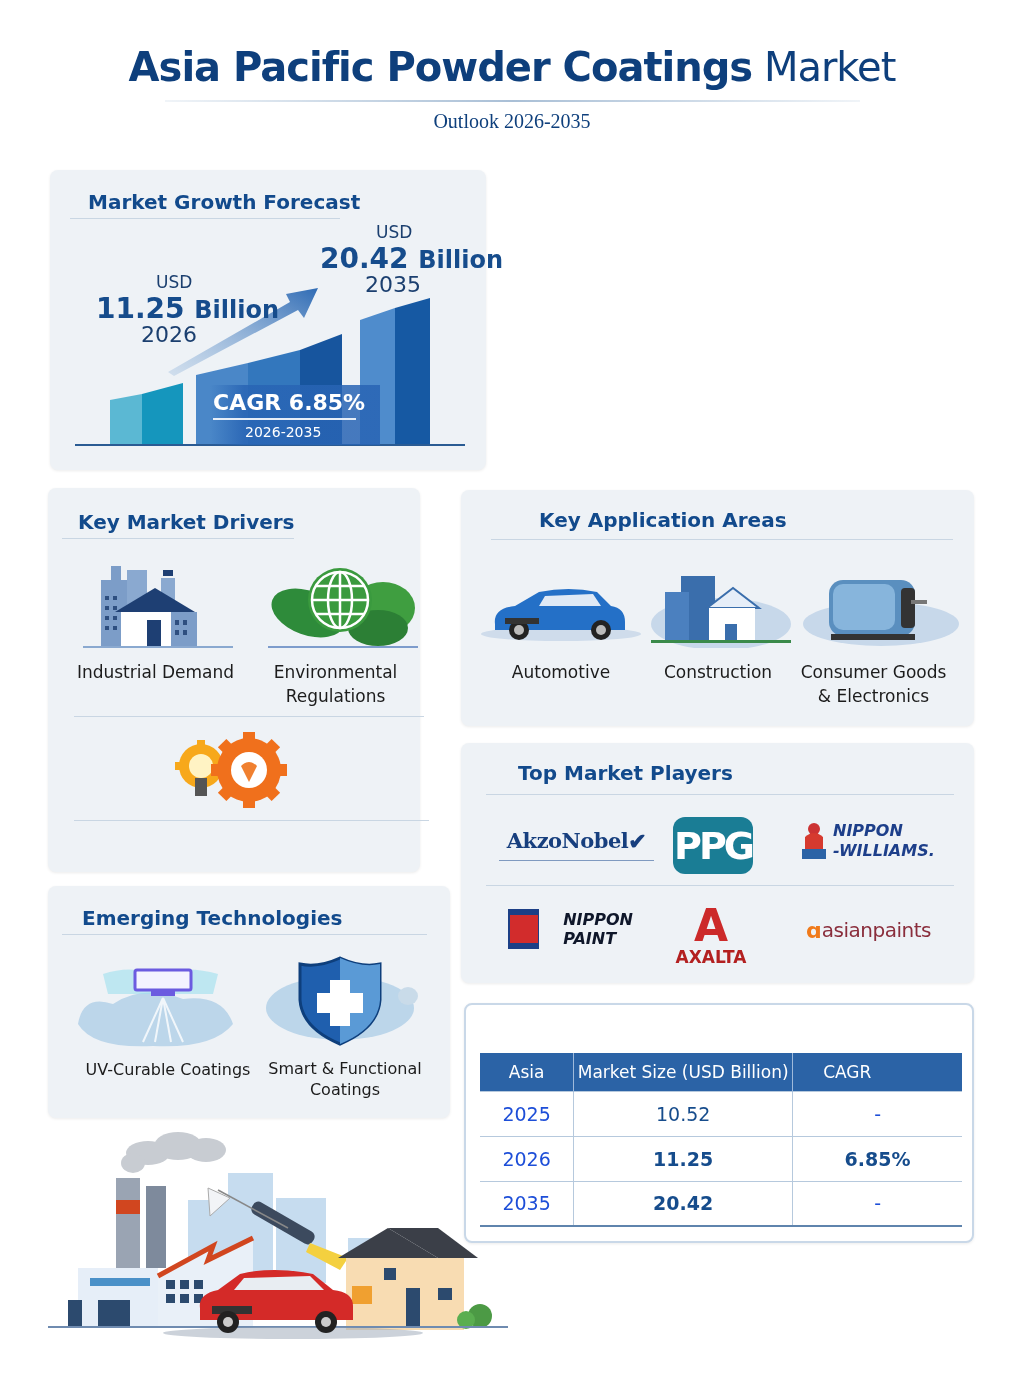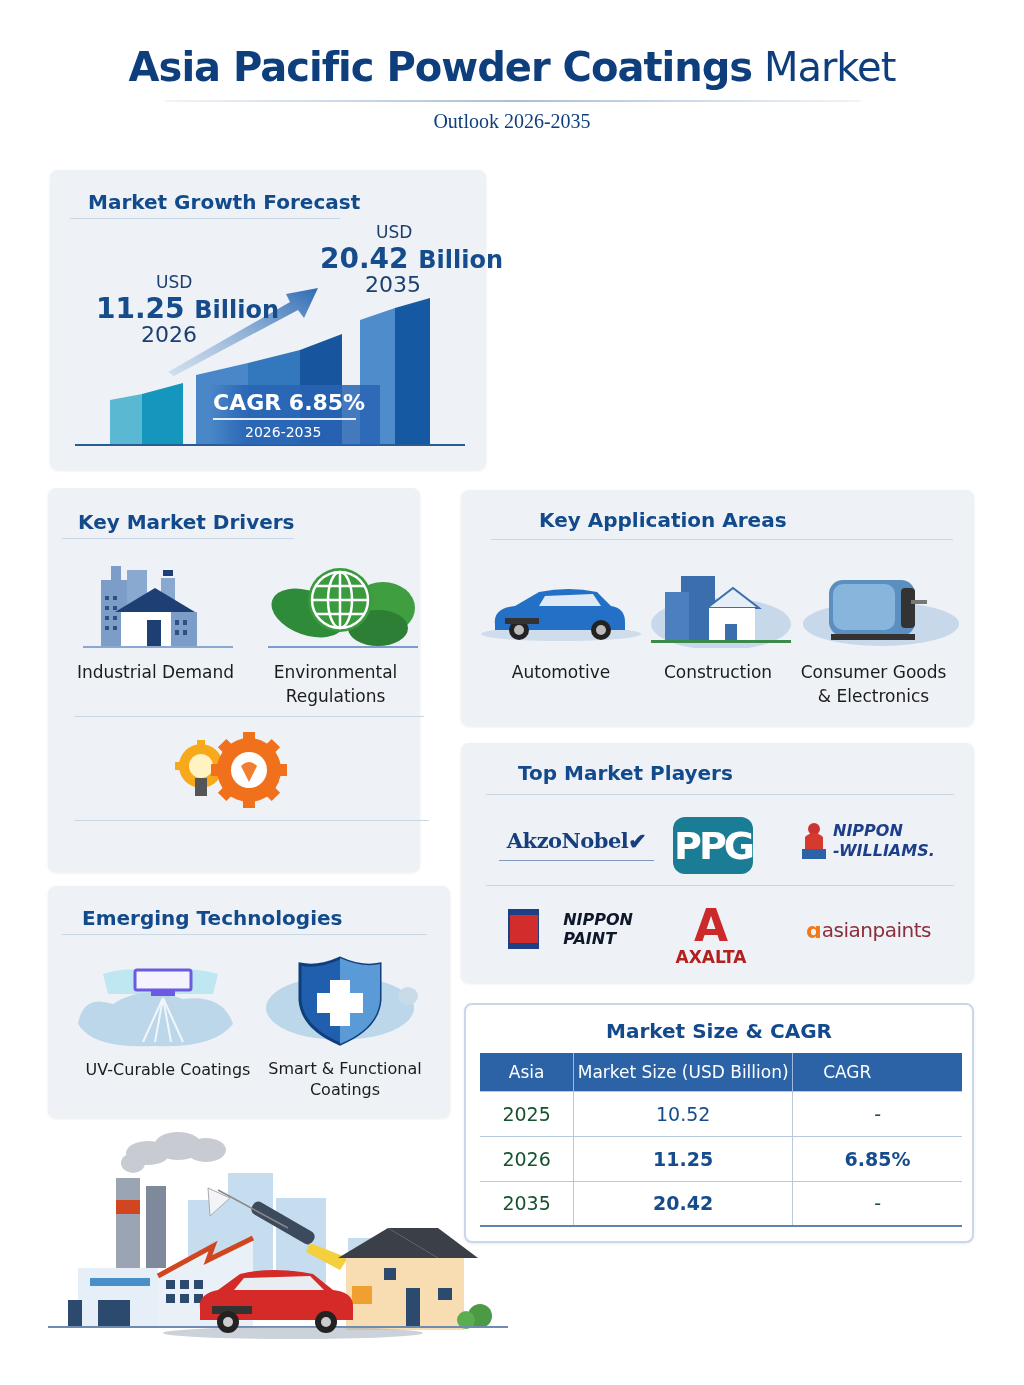--- a/index.html
+++ b/index.html
@@ -40,21 +40,21 @@
   #players { left: 461px; top: 743px; width: 513px; height: 240px; }
   
   #emerging { left: 48px; top: 886px; width: 402px; height: 232px; }
 
   
   #tablecard { left: 464px; top: 1003px; width: 510px; height: 240px; background: #ffffff; border: 2px solid #c9d8e8; border-radius: 8px; }
   .tbl-title { position: absolute; left: 0; top: 14px; width: 100%; text-align: center; font-weight: bold; font-size: 20px; color: #124a8c; }
   table.mtable { position: absolute; left: 14px; top: 48px; width: 482px; border-collapse: collapse; }
   .mtable th { background: #2b63a6; color: #ffffff; font-weight: normal; font-size: 17px; height: 38px; border-right: 1px solid #9fbadb; }
   .mtable th:last-child { border-right: none; }
-  .mtable td { height: 45px; text-align: center; font-size: 19px; border-top: 1px solid #b6c9dd; border-right: 1px solid #b6c9dd; color: #14532d; }
+  .mtable td { height: 45px; text-align: center; font-size: 19px; border-top: 1px solid #b6c9dd; border-right: 1px solid #b6c9dd; color: #1d4ed8; }
   .mtable td:last-child { border-right: none; }
   .mtable tr:last-child td { border-bottom: 2px solid #5f84ad; }
   .mtable td.val { color: #164c8c; }
   .mtable td.val.bold, .mtable td.cagr.bold { font-weight: bold; color: #164c8c; }
 
   .logo { position: absolute; display: flex; align-items: center; justify-content: center; }
 </style>
 </head>
 <body>
 
@@ -293,21 +293,20 @@
     <rect x="72" y="32" width="20" height="46" fill="#ffffff"></rect>
     <rect x="59" y="45" width="46" height="20" fill="#ffffff"></rect>
   </svg>
   <div class="item-label" style="left:212px;top:172px;width:170px;font-size:16px;line-height:21px;">
     <div>Smart &amp; Functional</div>
     <div>Coatings</div>
   </div>
 </div>
 
 <div class="card" id="tablecard">
-  <div class="tbl-title">Market Size &amp; CAGR</div>
   <table class="mtable">
     <thead>
       <tr>
         <th style="width:98px;">Asia</th>
         <th style="width:234px;">Market Size (USD Billion)</th>
         <th style="width:178px;text-align:left;padding-left:30px;">CAGR</th>
       </tr>
     </thead>
     <tbody>
       <tr>

